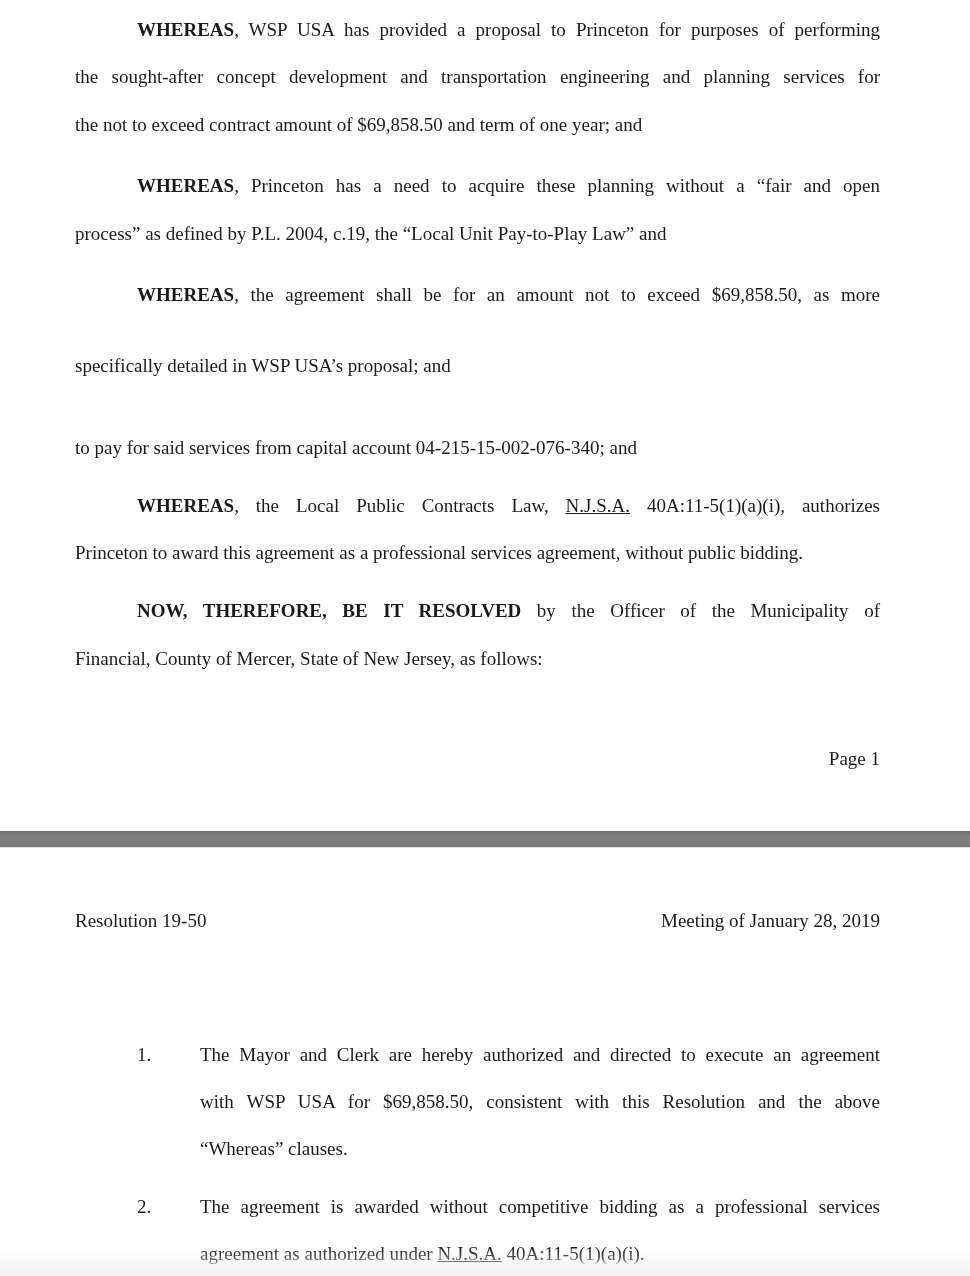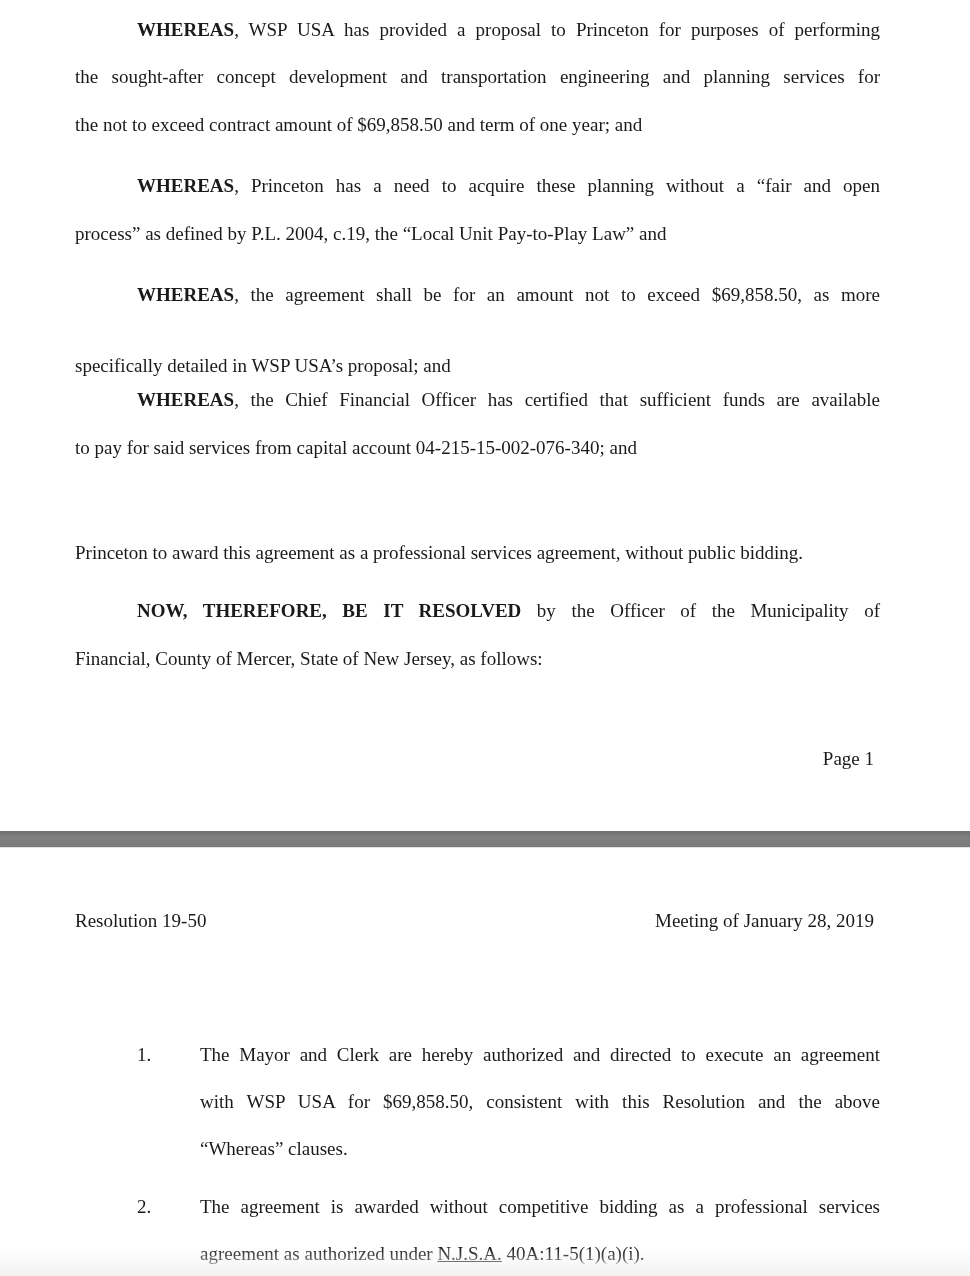--- a/index.html
+++ b/index.html
@@ -42,21 +42,21 @@
     }
     .line.justify {
       text-align: justify;
       text-align-last: justify;
     }
     .line.indent { left: 137px; width: 743px; }
     .b { font-weight: bold; }
     .u { text-decoration: underline; }
     .right {
       position: absolute;
-      right: 96px;
+      right: 90px;
       white-space: nowrap;
       line-height: 22px;
     }
     .left-abs {
       position: absolute;
       left: 75px;
       white-space: nowrap;
       line-height: 22px;
     }
     .num {
@@ -93,23 +93,23 @@
   <div class="line indent justify" style="top:19px;"><span class="b">WHEREAS</span><span>, WSP USA has provided a proposal to Princeton for purposes of performing</span></div>
   <div class="line justify" style="top:66px;">the sought-after concept development and transportation engineering and planning services for</div>
   <div class="line" style="top:114px;">the not to exceed contract amount of $69,858.50 and term of one year; and</div>
 
   <div class="line indent justify" style="top:175px;"><span class="b">WHEREAS</span><span>, Princeton has a need to acquire these planning without a “fair and open</span></div>
   <div class="line" style="top:223px;">process” as defined by P.L. 2004, c.19, the “Local Unit Pay-to-Play Law” and</div>
 
   <div class="line indent justify" style="top:284px;"><span class="b">WHEREAS</span><span>, the agreement shall be for an amount not to exceed $69,858.50, as more</span></div>
   <div class="line" style="top:331px;margin-top:24px;">specifically detailed in WSP USA’s proposal; and</div>
 
-  <div class="line indent justify" style="top:389px;"><span class="b">WHEREAS</span><span>, the Chief Financial Officer has certified that sufficient funds are available</span></div>
   <div class="line" style="top:437px;">to pay for said services from capital account 04-215-15-002-076-340; and</div>
 
+  <div class="line indent justify" style="top:495px;"><span class="b">WHEREAS</span><span>, the Local Public Contracts Law, </span><span class="u">N.J.S.A.</span><span> 40A:11-5(1)(a)(i), authorizes</span></div>
   <div class="line" style="top:542px;">Princeton to award this agreement as a professional services agreement, without public bidding.</div>
 
   <div class="line indent justify" style="top:600px;"><span class="b">NOW, THEREFORE, BE IT RESOLVED</span><span> by the Officer of the Municipality of</span></div>
   <div class="line" style="top:648px;">Financial, County of Mercer, State of New Jersey, as follows:</div>
 
   <div class="right" style="top:748px;">Page 1</div>
 </div>
 
 <div class="divider"></div>
 

